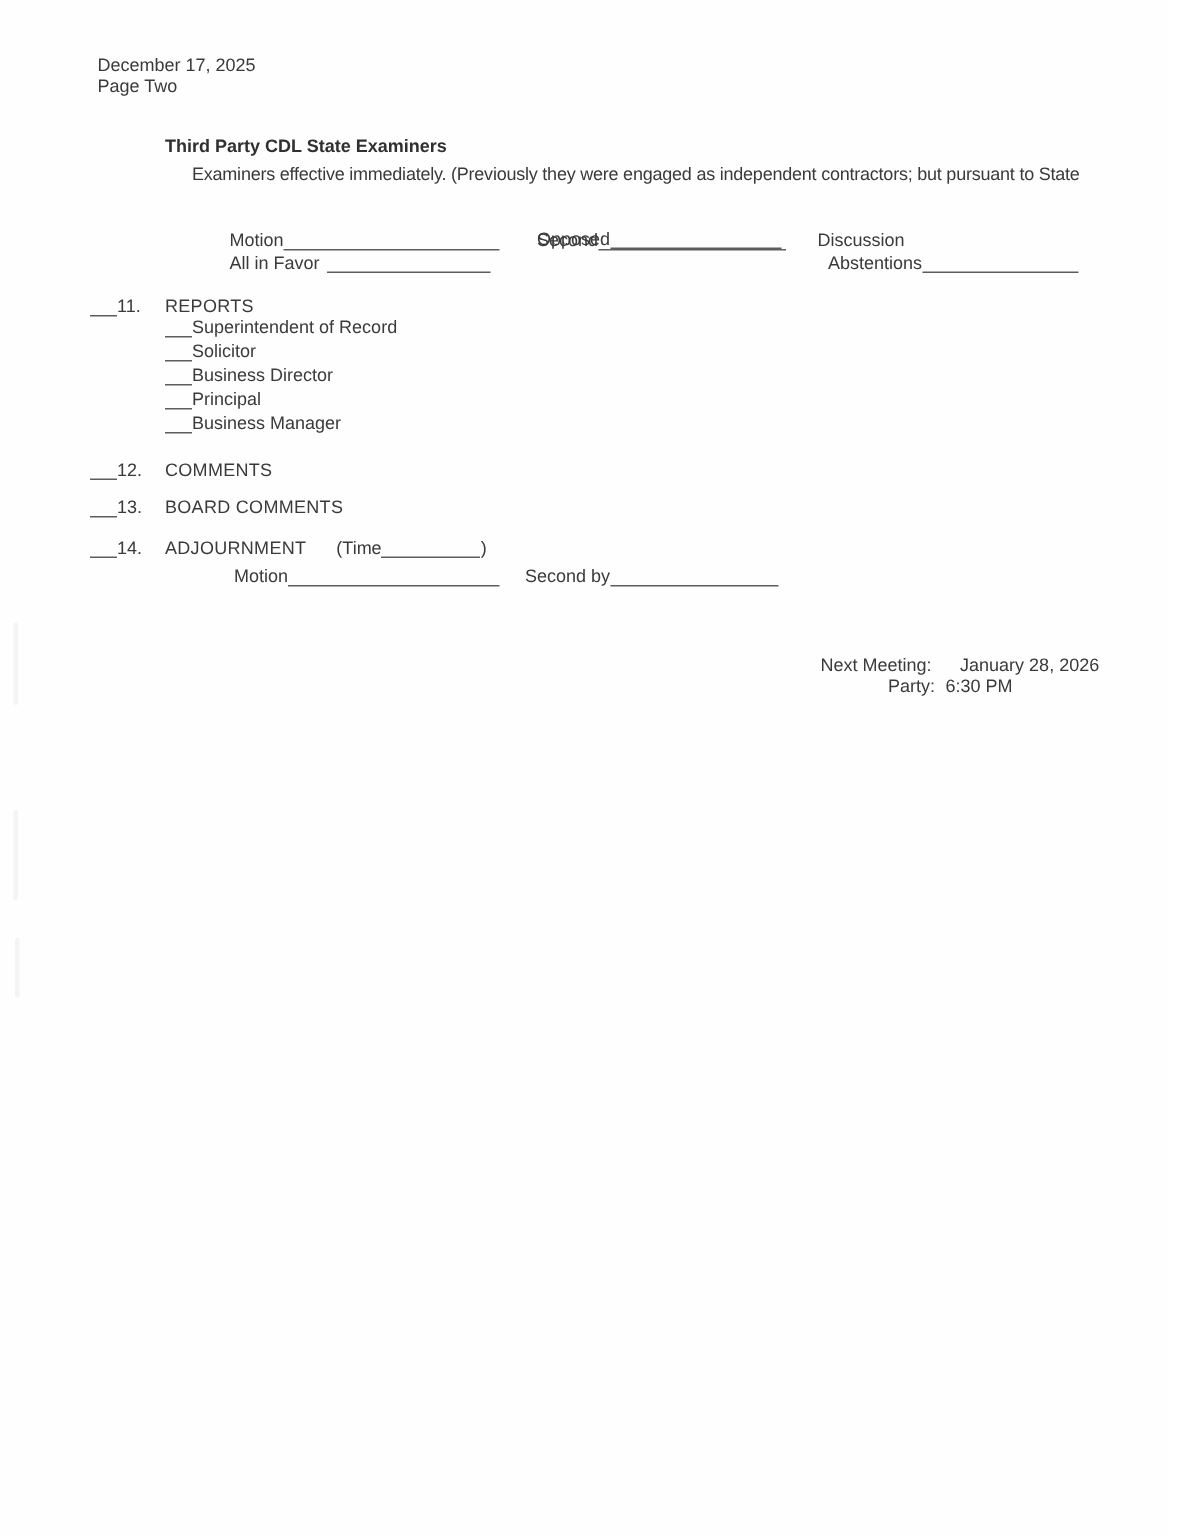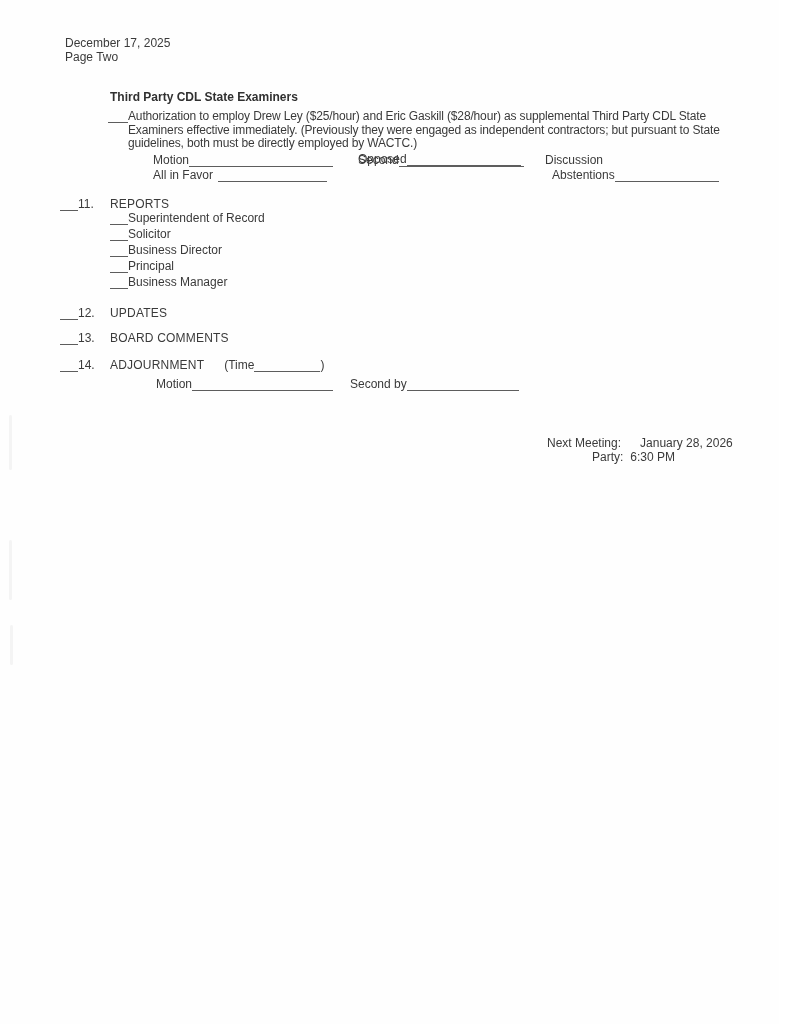--- a/index.html
+++ b/index.html
@@ -35,23 +35,21 @@
   <div class="smudge" style="left:9px;top:415px;width:3px;height:55px;"></div>
   <div class="smudge" style="left:9px;top:540px;width:3px;height:60px;"></div>
   <div class="smudge" style="left:10px;top:625px;width:3px;height:40px;"></div>
 
   <div class="abs" style="left:65px;top:36px">December 17, 2025</div>
   <div class="abs" style="left:65px;top:50px">Page Two</div>
 
   <div class="abs bold" style="left:110px;top:90px">Third Party CDL State Examiners</div>
 
   <div class="para">
-    <span class="pline"><span class="blank" style="width:20px"></span><span>Authorization to employ Drew Ley ($25/hour) and Eric Gaskill ($28/hour) as supplemental Third Party CDL State</span></span>
     <span class="pline indent">Examiners effective immediately. (Previously they were engaged as independent contractors; but pursuant to State</span>
-    <span class="pline indent">guidelines, both must be directly employed by WACTC.)</span>
   </div>
 
   <div class="abs" style="left:153px;top:153px">
     <span>Motion</span><span class="blank" style="width:144px"></span>
   </div>
   <div class="abs" style="left:358px;top:153px">
     <span>Second</span><span class="blank" style="width:125px"></span>
   </div>
   <div class="abs" style="left:545px;top:153px">
     <span>Discussion</span>
@@ -80,21 +78,21 @@
     <span class="blank" style="width:18px"></span><span>Business Director</span>
   </div>
   <div class="abs" style="left:110px;top:259px">
     <span class="blank" style="width:18px"></span><span>Principal</span>
   </div>
   <div class="abs" style="left:110px;top:275px">
     <span class="blank" style="width:18px"></span><span>Business Manager</span>
   </div>
 
   <div class="abs" style="left:60px;top:306px">
-    <span class="blank" style="width:18px"></span><span class="num">12.</span><span class="caps">UPDATES</span>
+    <span class="blank" style="width:18px"></span><span class="num">12.</span><span class="caps">COMMENTS</span>
   </div>
 
   <div class="abs" style="left:60px;top:331px">
     <span class="blank" style="width:18px"></span><span class="num">13.</span><span class="caps">BOARD COMMENTS</span>
   </div>
 
   <div class="abs" style="left:60px;top:358px">
     <span class="blank" style="width:18px"></span><span class="num">14.</span><span class="caps">ADJOURNMENT</span><span style="margin-left:20px">(Time</span><span class="blank" style="width:66px"></span><span>)</span>
   </div>
 

